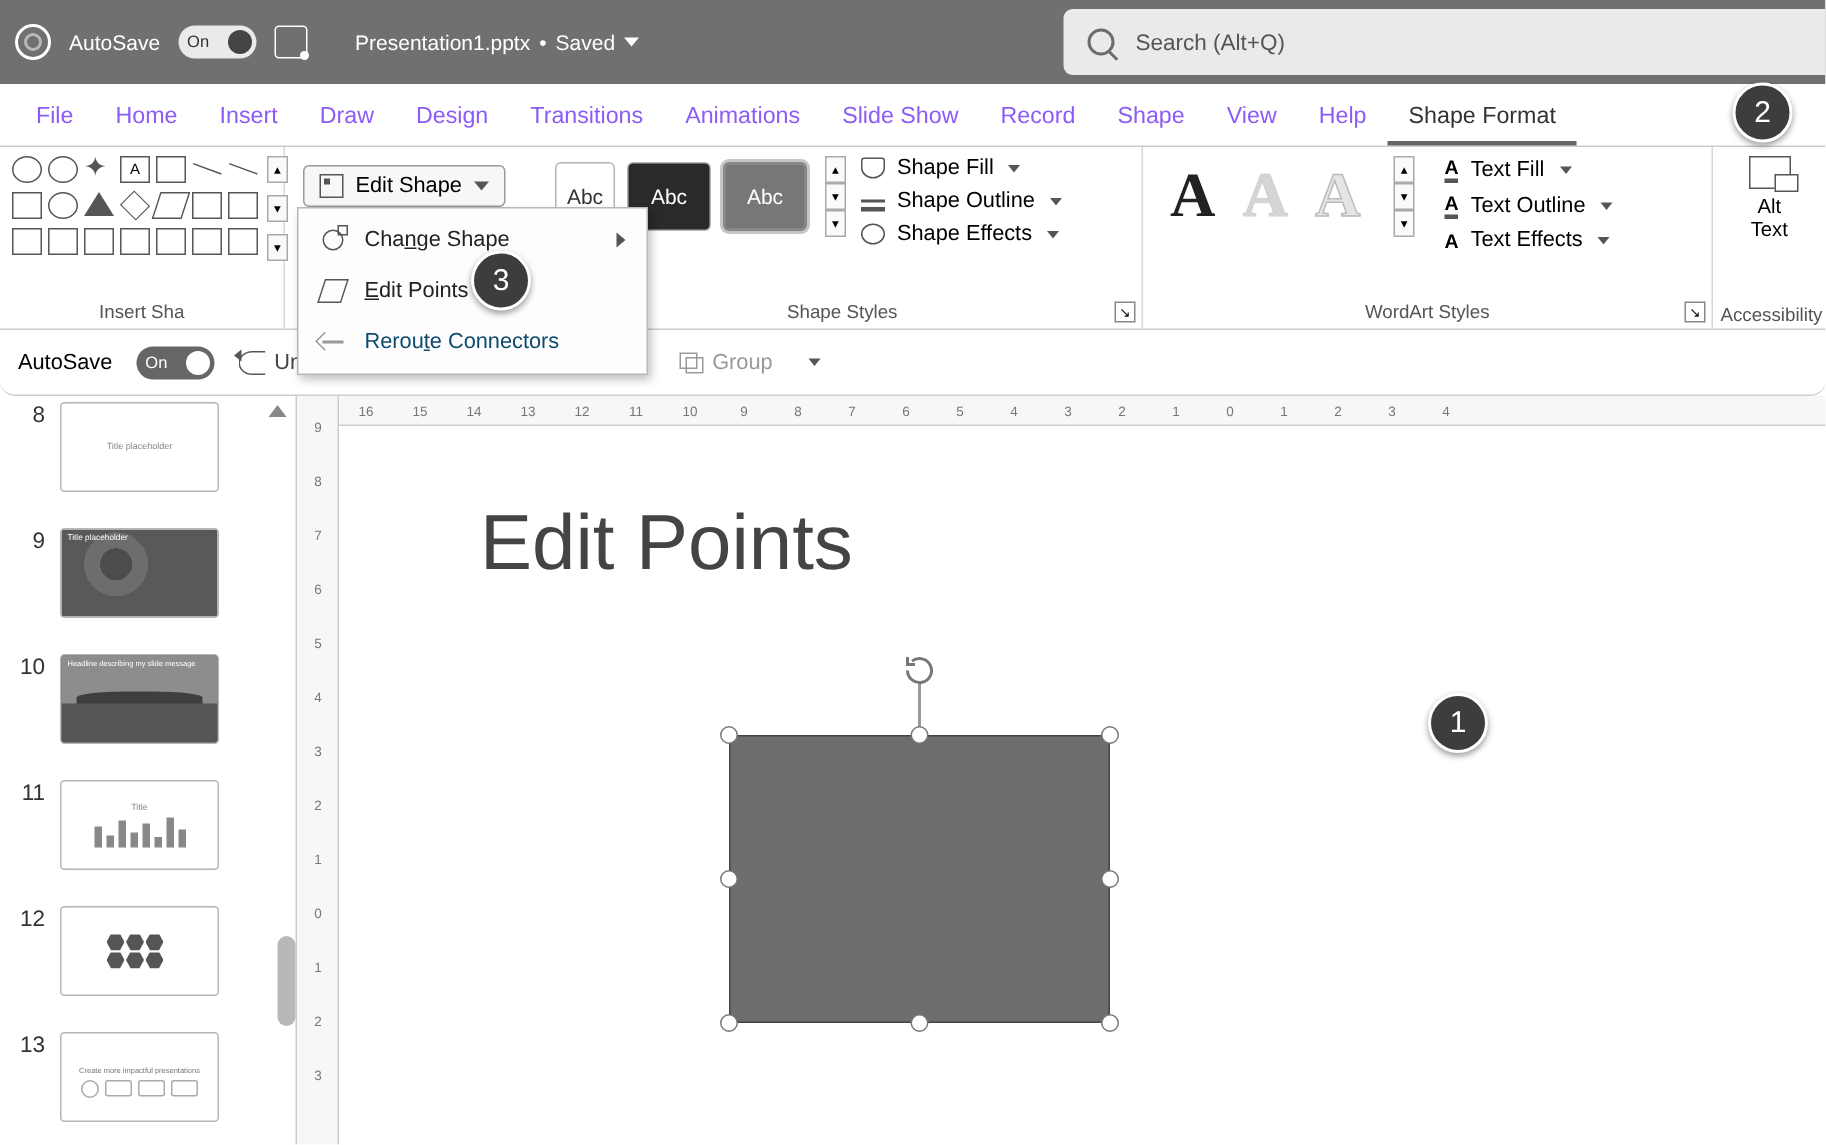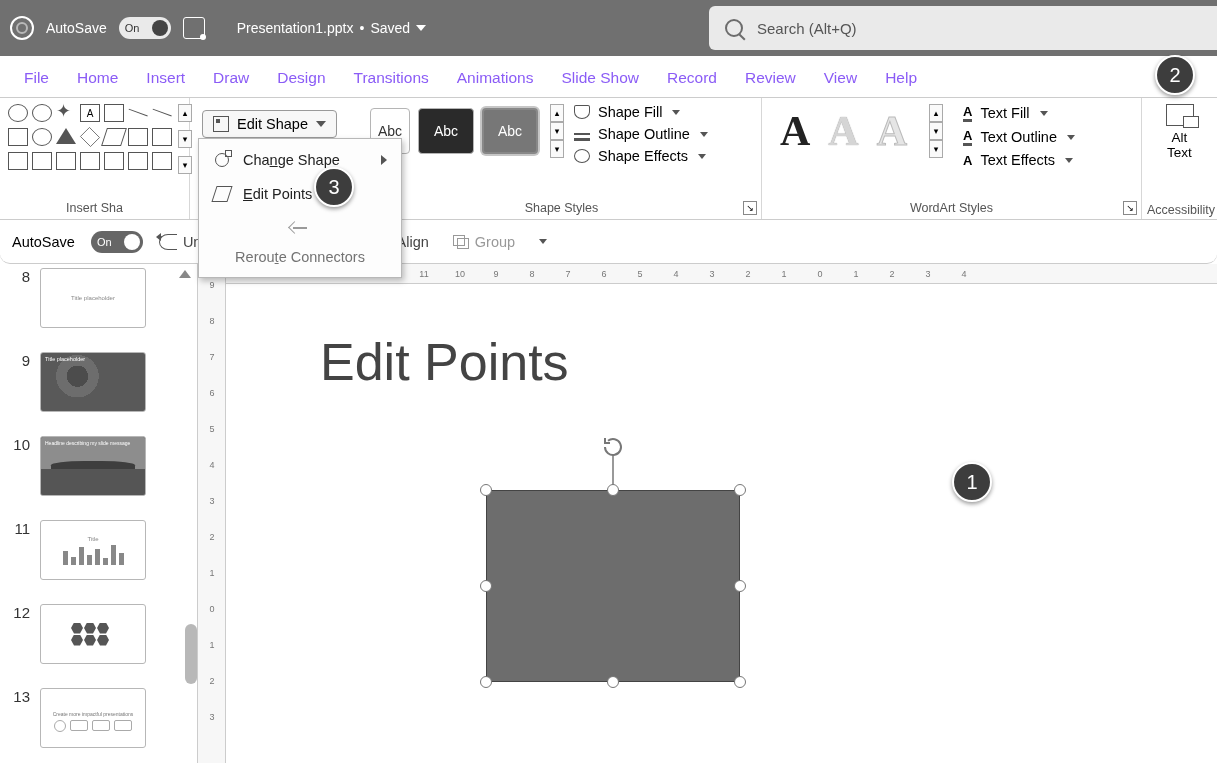--- a/index.html
+++ b/index.html
@@ -60,24 +60,24 @@
     display:flex; align-items:center; justify-content:center;}
 
   
   .edit-shape-btn { height:28px; border:1px solid #999; border-radius:4px; background:#f7f7f7;
     display:flex; align-items:center; gap:8px; padding:0 10px; font-size:14.5px; margin-left:6px; position:absolute;
     top:12px; left:196px; z-index:30;}
   .edit-shape-btn .ico{ width:16px;height:16px; position:relative;}
   .edit-shape-btn .ico::before{content:"";position:absolute;inset:0;border:1.5px solid #555;}
   .edit-shape-btn .ico::after{content:"";position:absolute;left:3px;top:3px;width:4px;height:4px;background:#555;}
   
-  .edit-shape-menu { position:absolute; top:40px; left:198px; width:204px; background:#fdfdfd;
+  .edit-shape-menu { position:absolute; top:40px; left:198px; width:234px; background:#fdfdfd;
     border:1px solid #b8b8b8; box-shadow:2px 3px 6px rgba(0,0,0,.25); z-index:40; padding:4px 0;}
   .menu-item { display:flex; align-items:center; gap:12px; padding:8px 14px; font-size:14.5px; color:#222;}
-  .menu-item.disabled { color:#737373;flex-direction:column;}
+  .menu-item.disabled { color:#0c4a6e;}
   .menu-item .mico { width:18px; height:18px; position:relative; flex-shrink:0;}
   .menu-item .mico.change::before{content:"";position:absolute;inset:2px;border:1.5px solid #555;border-radius:50%;}
   .menu-item .mico.change::after{content:"";position:absolute;width:5px;height:5px;border:1.5px solid #555;right:-1px;top:-1px;}
   .menu-item .mico.points::before{content:"";position:absolute;inset:1px;border:1.5px solid #555;
     transform:skewX(-18deg);}
   .menu-item .mico.reroute::before{content:"";position:absolute;left:2px;top:8px;width:14px;height:1.5px;
     background:#9a9a9a;}
   .menu-item .mico.reroute::after{content:"";position:absolute;left:-1px;top:4px;width:8px;height:8px;
     border:1.5px solid #9a9a9a; border-right:none; border-bottom:none; transform:rotate(-45deg);}
   .menu-item .sub-arrow{ margin-left:auto; width:0;height:0;border-top:5px solid transparent;
@@ -237,23 +237,24 @@
 <div class="tabbar">
   <div class="tab">File</div>
   <div class="tab">Home</div>
   <div class="tab">Insert</div>
   <div class="tab">Draw</div>
   <div class="tab">Design</div>
   <div class="tab">Transitions</div>
   <div class="tab">Animations</div>
   <div class="tab">Slide Show</div>
   <div class="tab">Record</div>
-  <div class="tab">Review</div>
+  <div class="tab">Shape</div>
   <div class="tab">View</div>
   <div class="tab">Help</div>
+  <div class="tab active">Shape Format</div>
 </div>
 
 <div class="ribbon">
 
   <div class="group" style="width:190px;">
     <div class="gallery-wrap">
       <div class="shapes-gallery">
         <div class="mini-shape circle"></div>
         <div class="mini-shape circle"></div>
         <div class="mini-shape star"></div>

